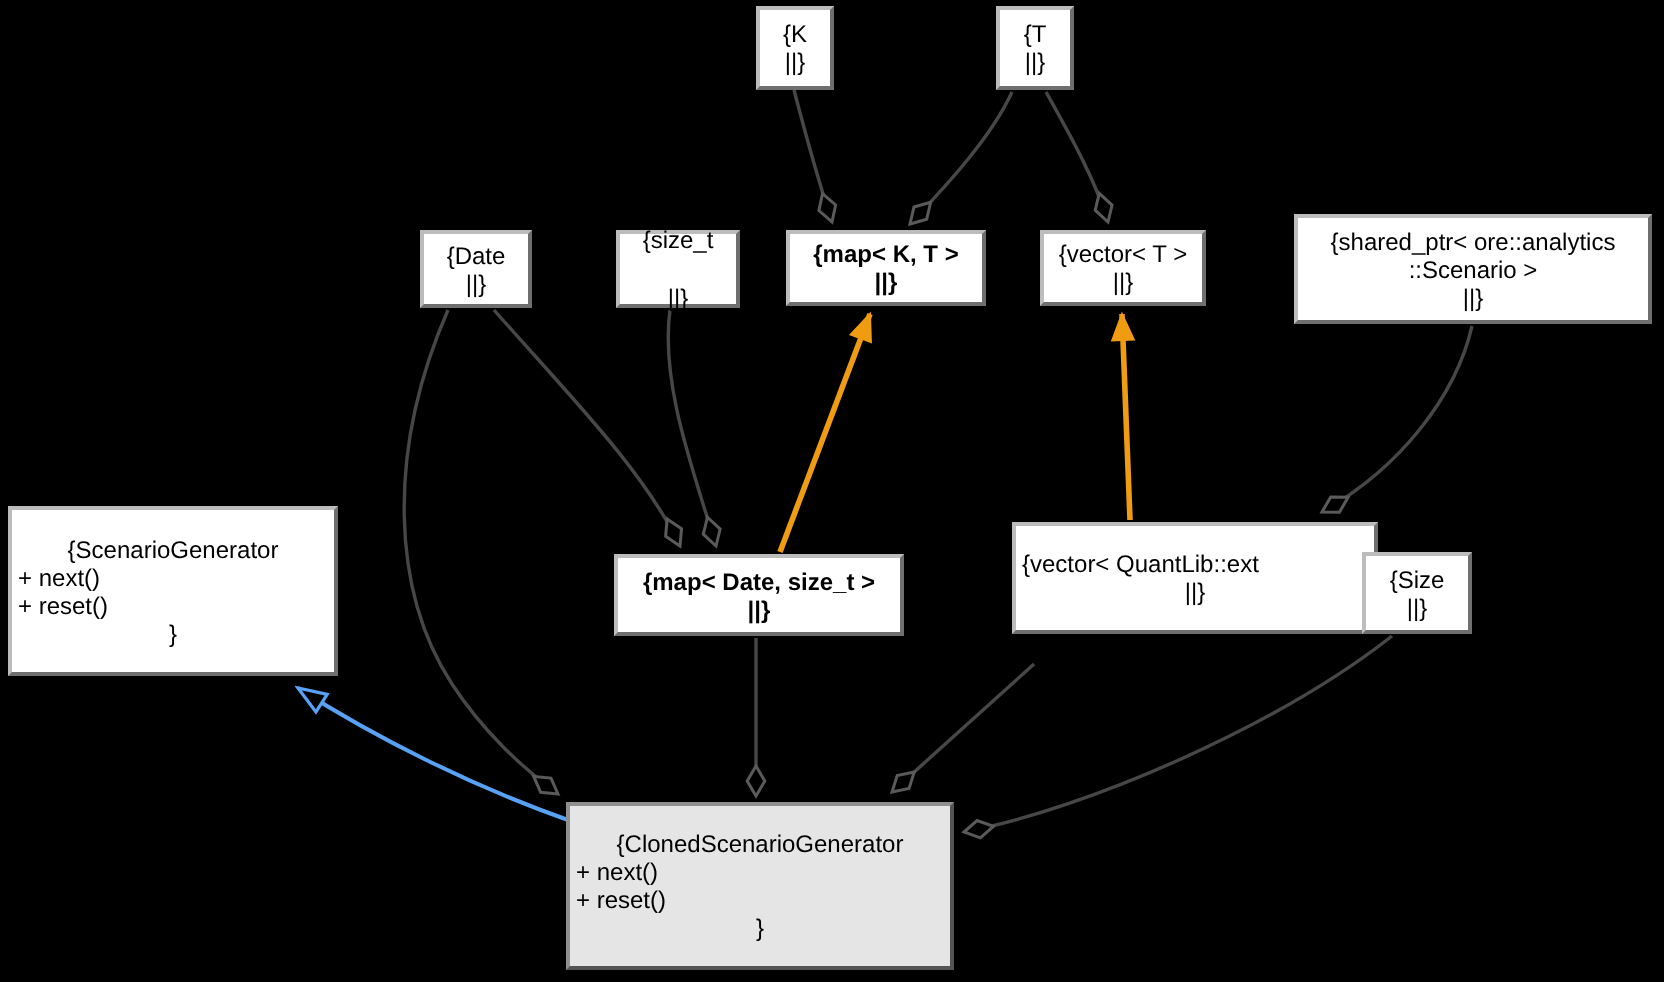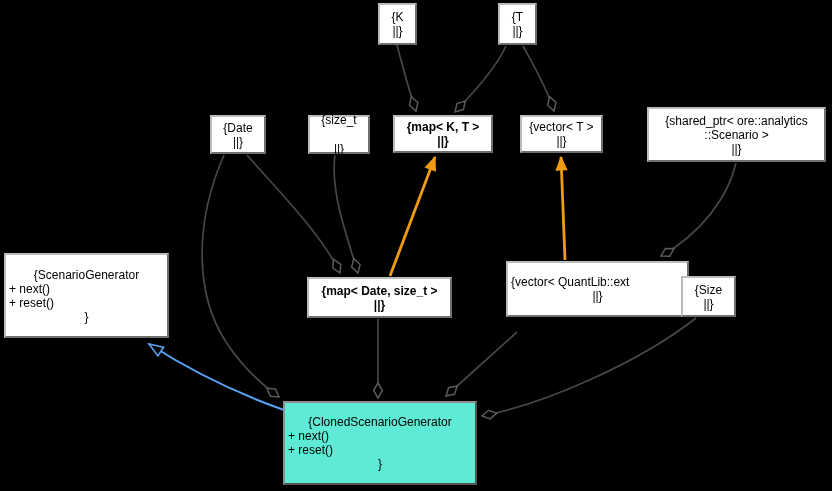--- a/index.html
+++ b/index.html
@@ -20,21 +20,21 @@
     border-color:#bcbcbc #6f6f6f #6f6f6f #bcbcbc;
     color:#000;
     font-size:12px;
     line-height:14px;
     display:flex;
     flex-direction:column;
     justify-content:center;
     padding:2px 3px;
   }
   .node.gray{
-    background:#5eead4;
+    background:#e5e5e5;
     border-color:#8f8f8f #545454 #545454 #8f8f8f;
   }
   .ln{white-space:pre;}
   .c{text-align:center;}
   .l{text-align:left;}
 </style>
 </head>
 <body>
 
 <div id="canvas">

